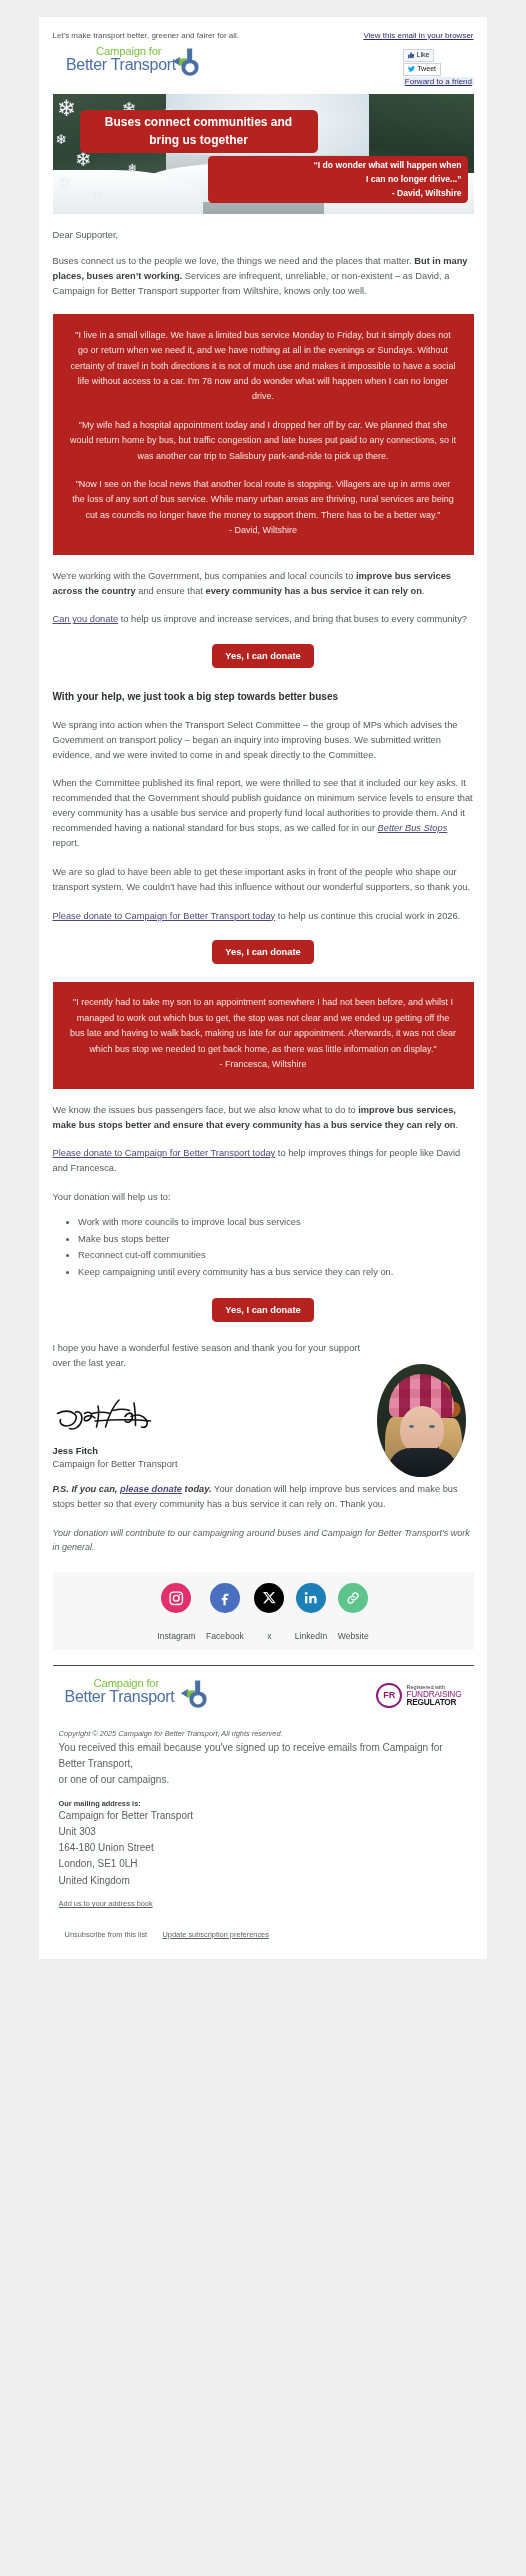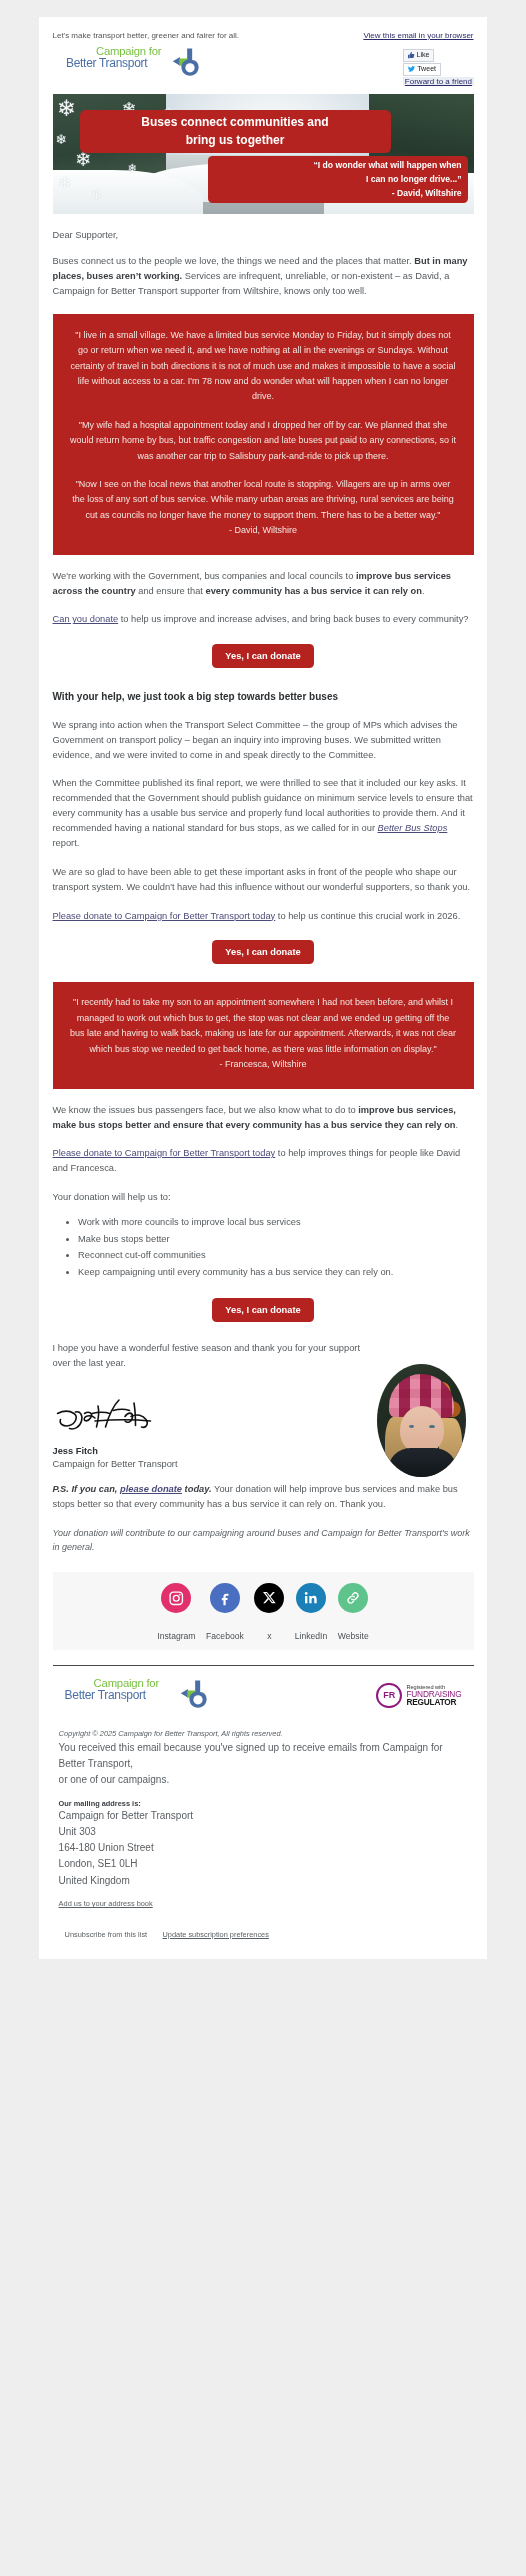--- a/index.html
+++ b/index.html
@@ -18,21 +18,21 @@
     display:flex; justify-content:space-between; align-items:flex-start;
     padding:14.3px 13.5px 1.5px 13.5px;
   }
   .preheader-text { font-size:8px; color:#555555; }
   .view-browser { font-size:8px; color:#2b2b6b; text-decoration:underline; }
 
   
   .header-row { display:flex; justify-content:space-between; align-items:flex-start; padding:4.5px 13.5px 7.5px 13.5px; }
   .logo { position:relative; width:165px; height:35px; padding-left:13.5px; }
   .logo-line1 { font-size:11.3px; color:#7ac143; letter-spacing:-0.2px; line-height:1; padding-left:30px; }
-  .logo-line2 { font-size:12px; color:#4a6fa5; font-weight:400; line-height:1.05; letter-spacing:-0.3px; }
+  .logo-line2 { font-size:16px; color:#4a6fa5; font-weight:400; line-height:1.05; letter-spacing:-0.3px; }
   .logo-mark { position:absolute; right:16.5px; top:1.5px; width:32px; height:33px; }
   .social-btns { display:flex; flex-direction:column; align-items:flex-start; gap:1.5px; padding-top:3px; }
   .btn-like, .btn-tweet {
     display:inline-flex; align-items:center; gap:1.5px;
     border:0.8px solid #ccd3da; background:#f5f7fa;
     font-size:7.1px; color:#222; padding:0.8px 3.8px 0.8px 2.3px; line-height:1.3;
   }
   .btn-tweet { background:#ffffff; }
   .fwd-link { font-size:8px; color:#2b2b6b; text-decoration:underline; background:#e9eef5; padding:0 1.5px; }
 
@@ -48,21 +48,21 @@
   .hero-road { position:absolute; left:113px; right:105px; bottom:0; height:59px;
       background:linear-gradient(#cfd6d8 0%, #b9c2c4 40%, #9fa9ab 100%); }
   .hero-snow { position:absolute; left:83px; right:75px; bottom:12px; height:39px;
       background:linear-gradient(#ffffff,#e7edef); border-radius:40% 40% 0 0 / 60% 60% 0 0; }
   .hero-snow2 { position:absolute; left:0; bottom:0; width:150px; height:44px;
       background:linear-gradient(#fdfefe,#e6ecee); border-radius:0 60% 0 0 / 0 70% 0 0; }
   .hero-snow3 { position:absolute; right:0; bottom:0; width:150px; height:41px;
       background:linear-gradient(#fdfefe,#e6ecee); border-radius:60% 0 0 0 / 70% 0 0 0; }
   .flake { position:absolute; color:#ffffff; opacity:.95; line-height:1; text-shadow:0 0 1.5px rgba(120,150,170,.5); }
   .hero-title {
-    position:absolute; left:27px; top:16.5px; width:311px;
+    position:absolute; left:27px; top:16.5px; width:238px;
     background:#b4231f; color:#ffffff; border-radius:5.3px;
     font-size:12px; font-weight:700; line-height:1.45; text-align:center; padding:3.8px 6px;
   }
   .hero-title .l2 { display:block; }
   .hero-quote {
     position:absolute; right:6px; bottom:10.5px; width:260px;
     background:#b4231f; color:#ffffff; border-radius:4.5px;
     font-size:8.6px; font-weight:600; line-height:1.6; text-align:right; padding:3px 6px;
   }
 
@@ -224,21 +224,21 @@
     </div>
 
     <div class="quote-block">
       <p>"I live in a small village. We have a limited bus service Monday to Friday, but it simply does not go or return when we need it, and we have nothing at all in the evenings or Sundays. Without certainty of travel in both directions it is not of much use and makes it impossible to have a social life without access to a car. I'm 78 now and do wonder what will happen when I can no longer drive.</p>
       <p>"My wife had a hospital appointment today and I dropped her off by car. We planned that she would return home by bus, but traffic congestion and late buses put paid to any connections, so it was another car trip to Salisbury park-and-ride to pick up there.</p>
       <p><span>"Now I see on the local news that another local route is stopping. Villagers are up in arms over the loss of any sort of bus service. While many urban areas are thriving, rural services are being cut as councils no longer have the money to support them. There has to be a better way."</span><span class="quote-attrib">- David, Wiltshire</span></p>
     </div>
 
     <div class="content">
       <p class="para"><span>We're working with the Government, bus companies and local councils to </span><b>improve bus services across the country</b><span> and ensure that </span><b>every community has a bus service it can rely on</b><span>.</span></p>
-      <p class="para"><a href="#">Can you donate</a><span> to help us improve and increase advises, and bring back buses to every community?</span></p>
+      <p class="para"><a href="#">Can you donate</a><span> to help us improve and increase services, and bring that buses to every community?</span></p>
       <div class="cta-wrap">
         <a class="cta-btn" href="#">Yes, I can donate</a>
       </div>
 
       <h2 class="section-head">With your help, we just took a big step towards better buses</h2>
       <p class="para">We sprang into action when the Transport Select Committee – the group of MPs which advises the Government on transport policy – began an inquiry into improving buses. We submitted written evidence, and we were invited to come in and speak directly to the Committee.</p>
       <p class="para"><span>When the Committee published its final report, we were thrilled to see that it included our key asks. It recommended that the Government should publish guidance on minimum service levels to ensure that every community has a usable bus service and properly fund local authorities to provide them. And it recommended having a national standard for bus stops, as we called for in our </span><a href="#" style="font-style:italic">Better Bus Stops</a><span> report.</span></p>
       <p class="para">We are so glad to have been able to get these important asks in front of the people who shape our transport system. We couldn't have had this influence without our wonderful supporters, so thank you.</p>
       <p class="para"><a href="#">Please donate to Campaign for Better Transport today</a><span> to help us continue this crucial work in 2026.</span></p>
       <div class="cta-wrap">

